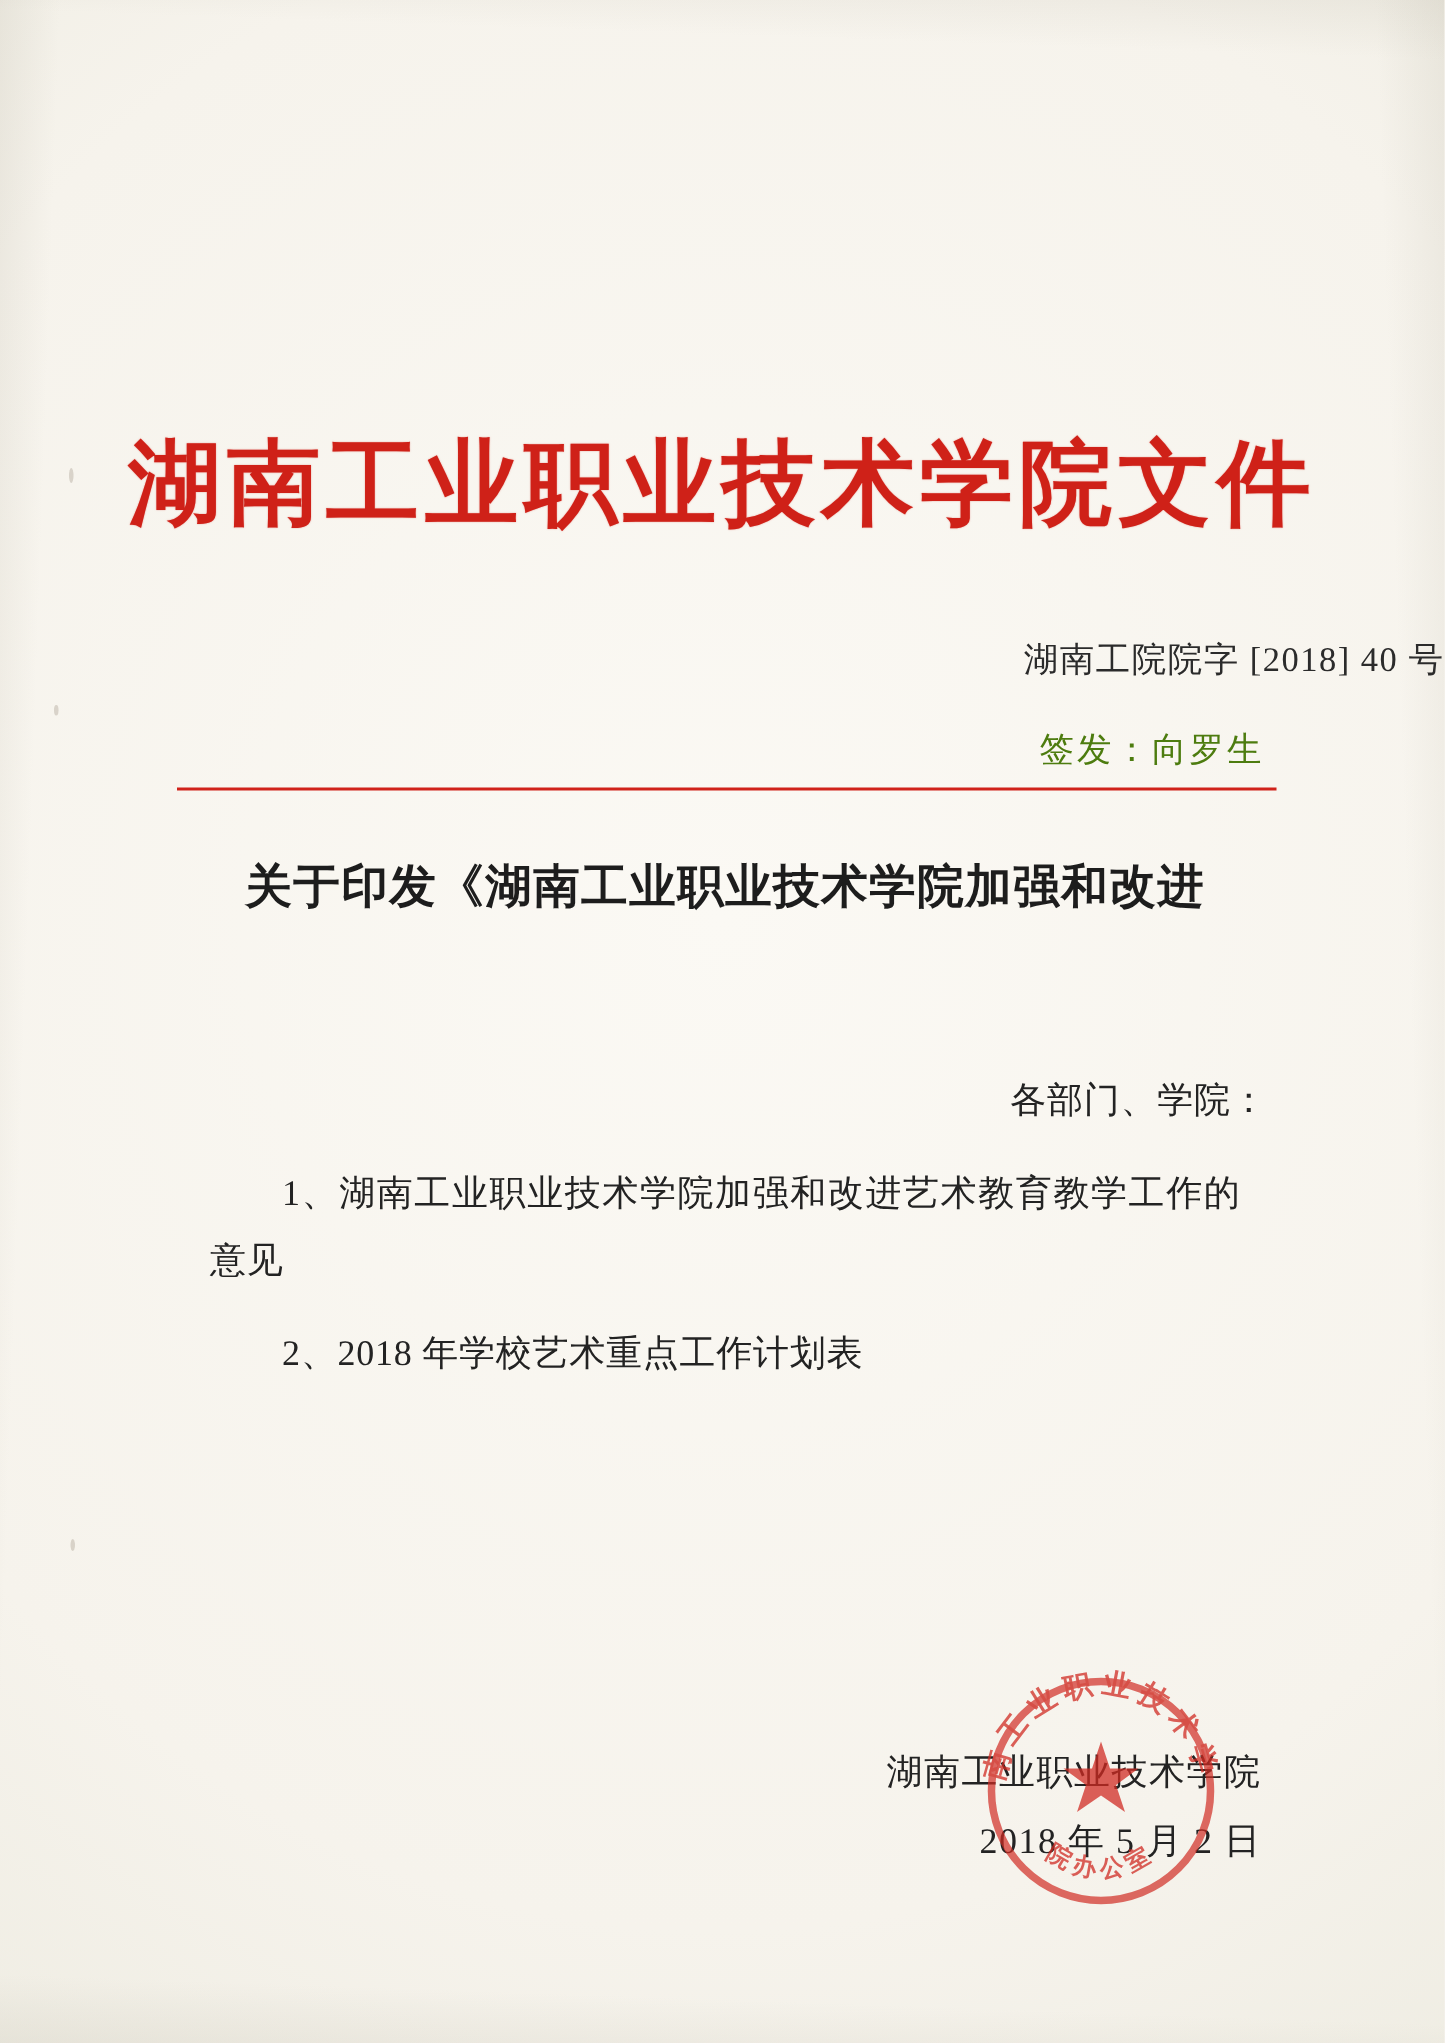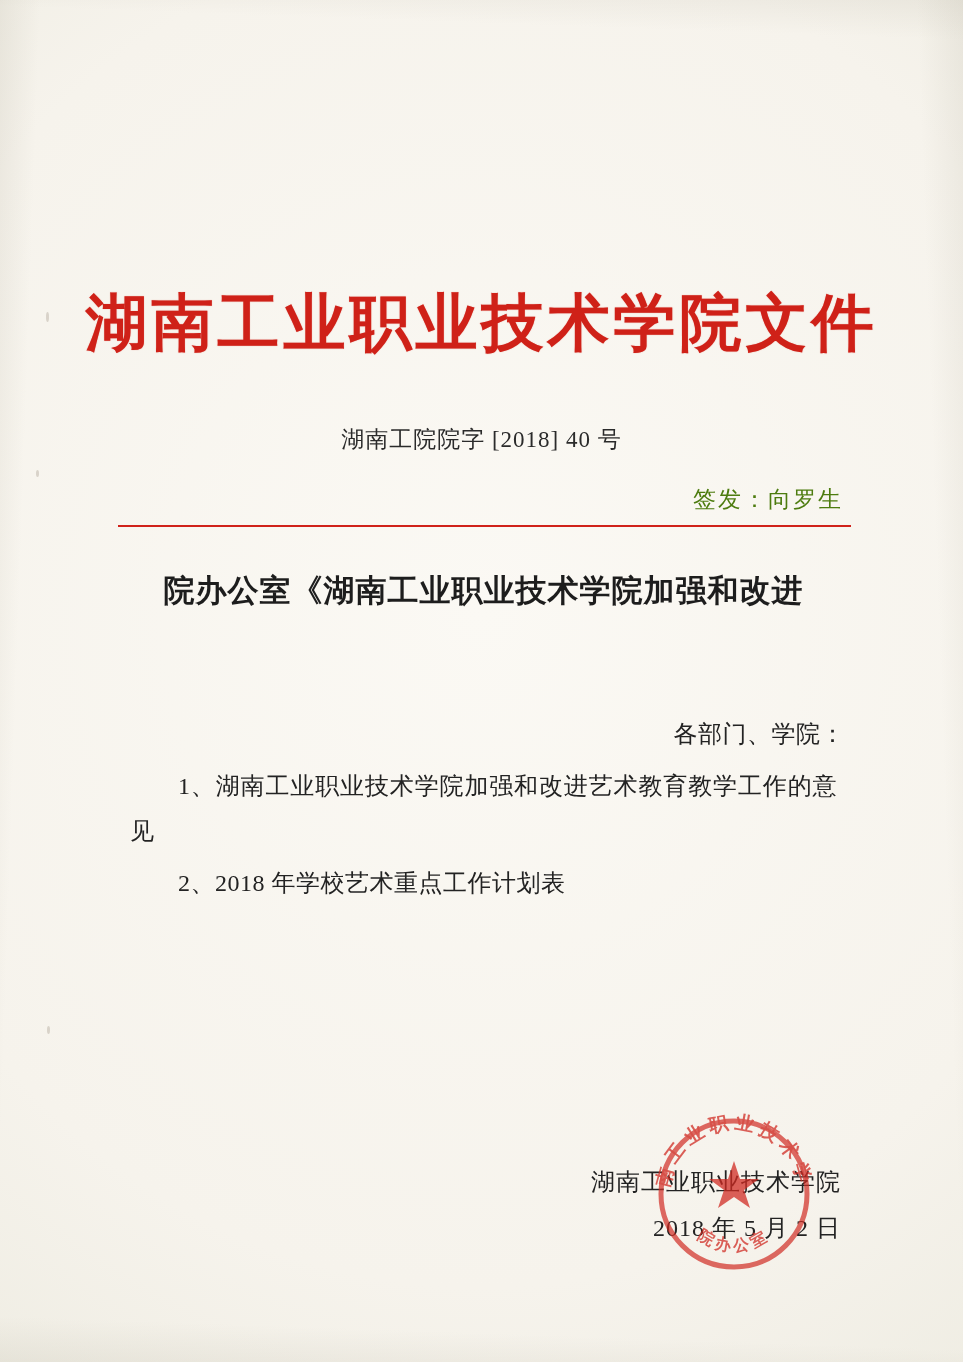--- a/index.html
+++ b/index.html
@@ -56,21 +56,21 @@
     line-height: 1.15;
     text-shadow: 0 0 1px rgba(207,33,24,0.5);
     white-space: nowrap;
   }
 
   .doc-number {
     position: absolute;
     top: 424px;
     left: 0;
     right: 0;
-    text-align: center;
+    text-align: right;
     font-size: 23px;
     color: #2b2b2b;
     letter-spacing: 1px;
   }
 
   .signer {
     position: absolute;
     top: 484px;
     right: 120px;
     font-size: 23px;
@@ -122,21 +122,21 @@
   .para {
     margin: 0;
     text-indent: 2em;
     text-align: justify;
   }
   .attach-label {
     margin: 10px 0 0 0;
     text-indent: 2em;
   }
   .attach-item {
-    margin: 8px;
+    margin: 18px;
     text-indent: 2em;
     text-align: justify;
   }
 
   
   .sign-block {
     position: absolute;
     top: 1160px;
     right: 122px;
     text-align: left;
@@ -184,21 +184,21 @@
 
   <div class="doc-number">湖南工院院字 [2018] 40 号</div>
 
   <div class="signer">
     <span>签发：</span><span>向罗生</span>
   </div>
 
   <div class="red-rule"></div>
 
   <div class="title">
-    <span>院办公室《湖南工业职业技术学院加强和改进</span>
+    <span>关于印发《湖南工业职业技术学院加强和改进</span>
   </div>
 
   <div class="body-block">
     <p class="salutation">各部门、学院：</p>
     <p class="attach-item">1、湖南工业职业技术学院加强和改进艺术教育教学工作的意见</p>
     <p class="attach-item">2、2018 年学校艺术重点工作计划表</p>
   </div>
 
   <div class="sign-block">
     <div>湖南工业职业技术学院</div>

